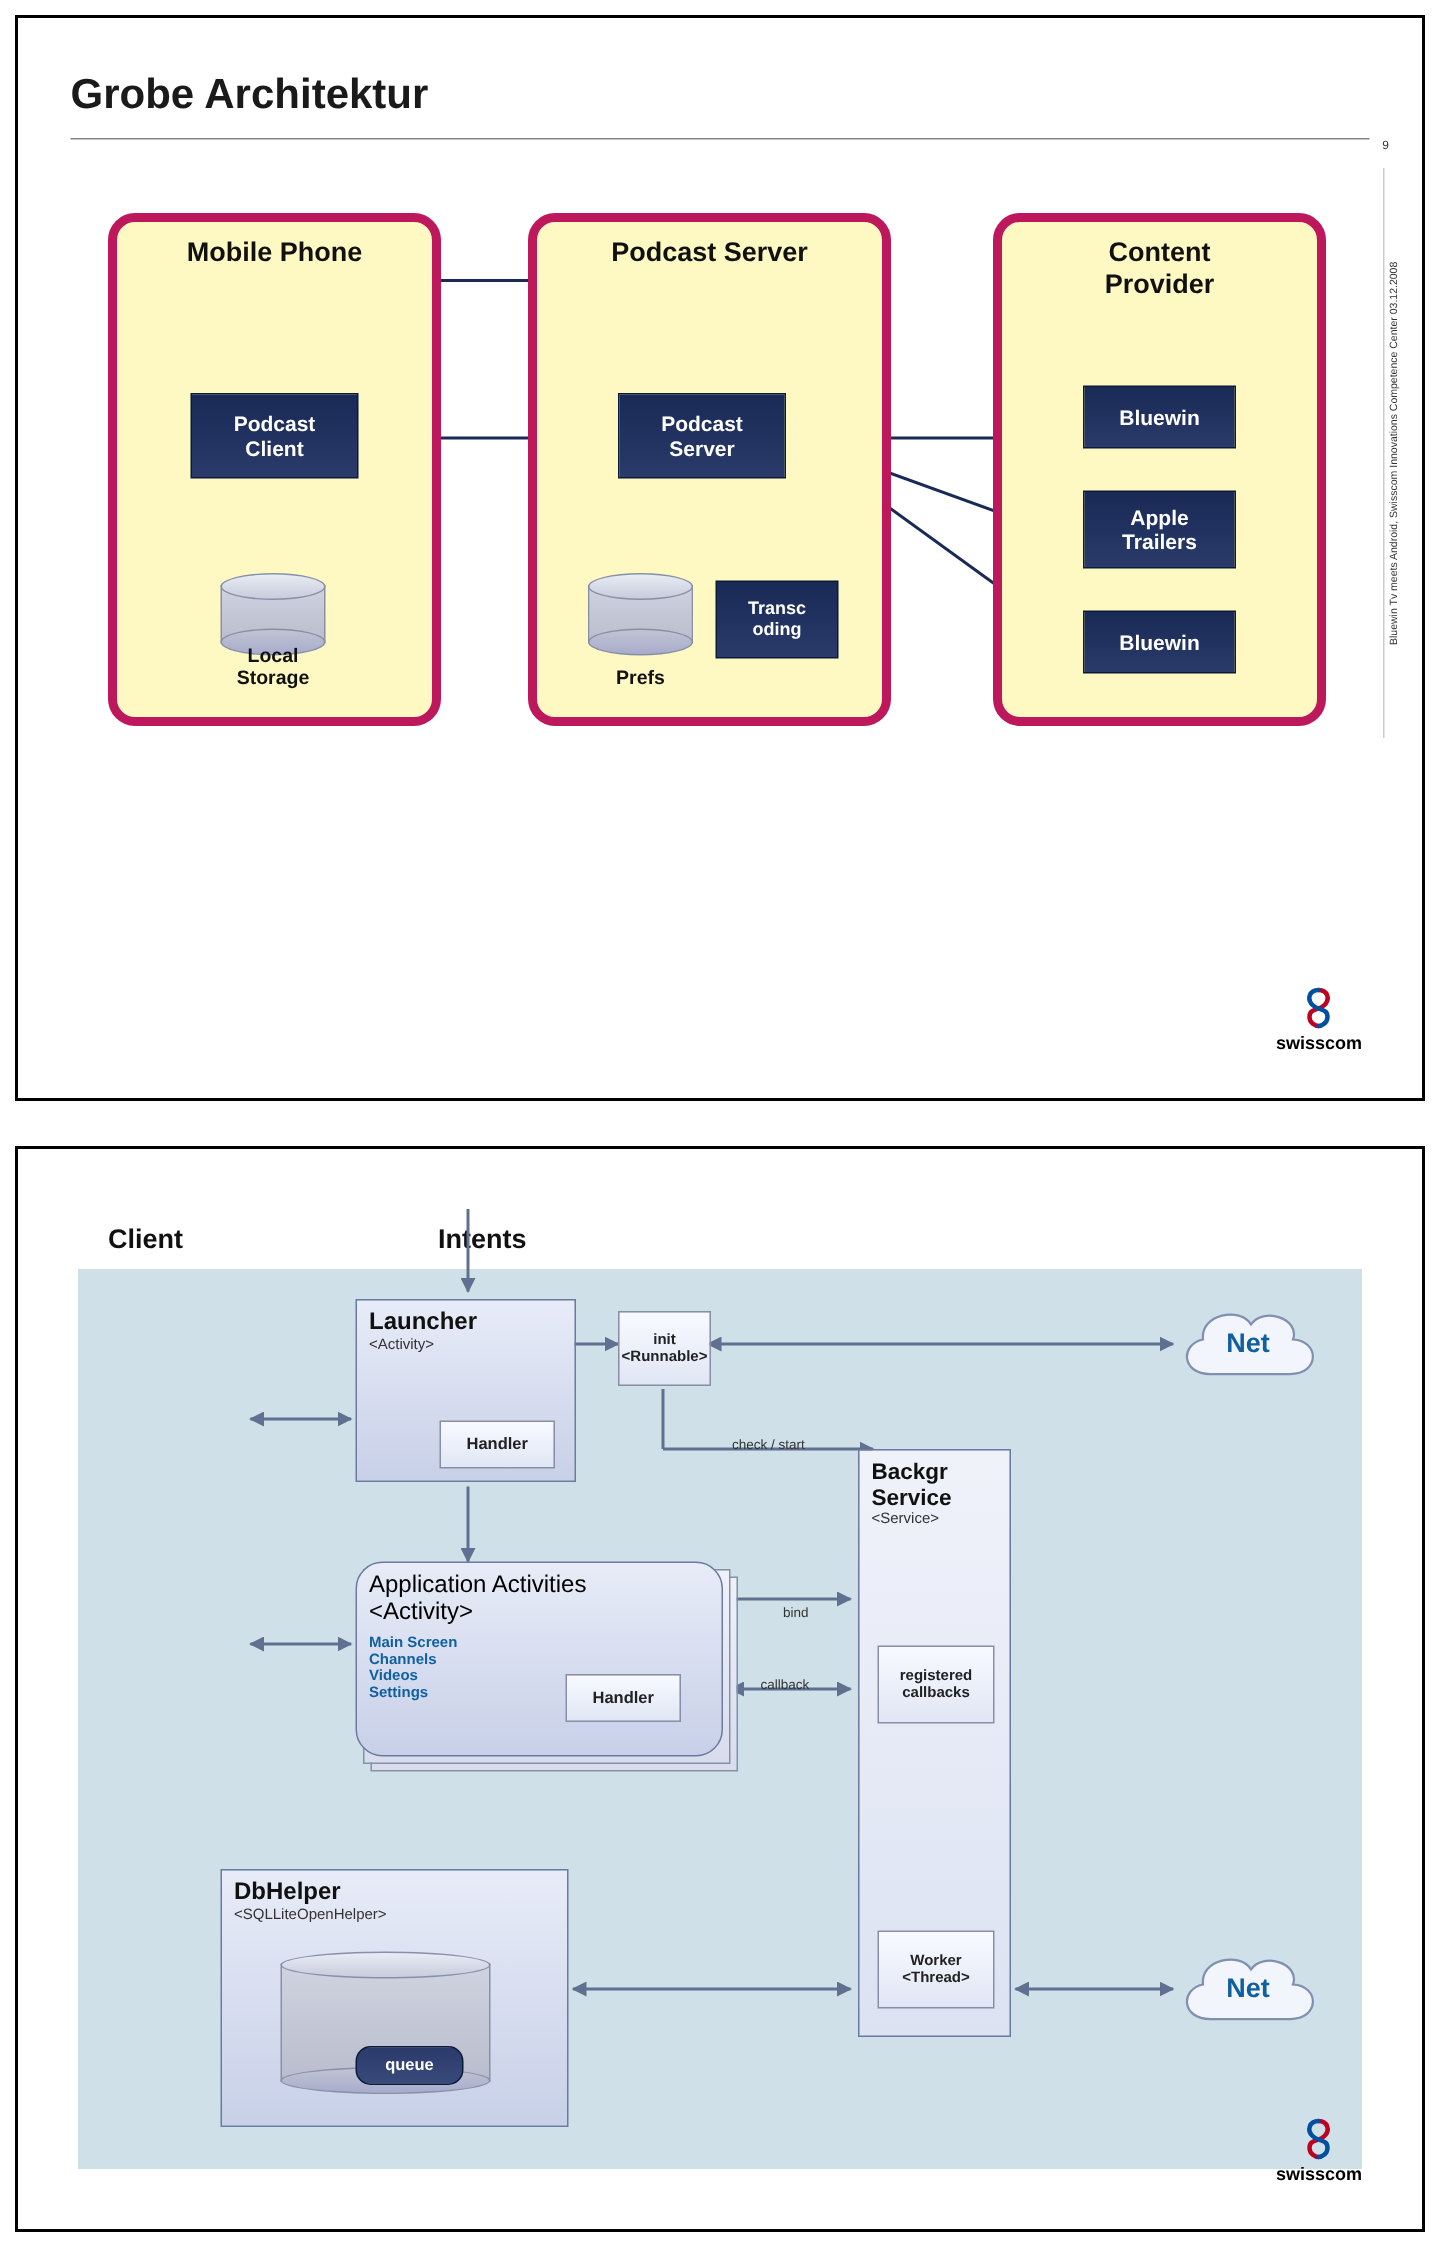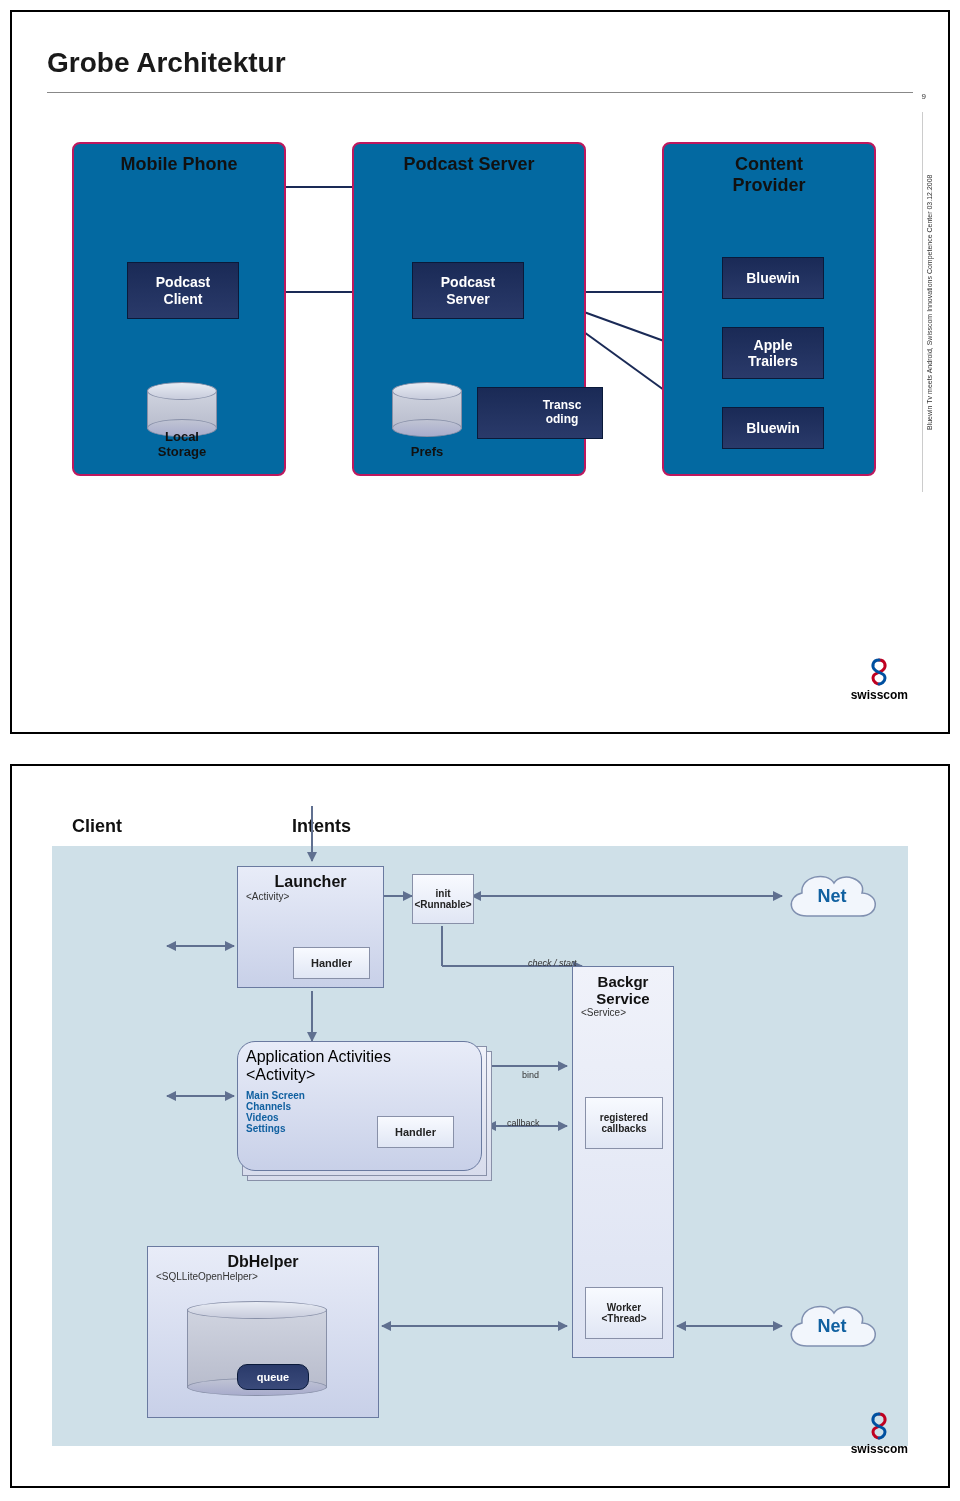--- a/index.html
+++ b/index.html
@@ -7,42 +7,42 @@
 .slide { position:relative; border:2px solid #000; background:#fff; }
 .slide1 { height:720px; margin:10px 10px 0 10px; }
 .slide2 { height:720px; margin:30px 10px 10px 10px; }
 .title { position:absolute; left:35px; top:35px; font-size:28px; font-weight:bold; color:#1a1a1a; }
 .hr { position:absolute; left:35px; right:35px; top:80px; border-top:1px solid #888; }
 .pagenum { position:absolute; right:22px; top:80px; font-size:8px; color:#333; }
 .vside { position:absolute; right:12px; top:100px; bottom:240px; width:10px; font-size:7px; color:#333; writing-mode:vertical-rl; transform:rotate(180deg); text-align:center; }
 .vsep { position:absolute; right:25px; top:100px; bottom:240px; border-left:1px solid #ccc; }
 
 
-.group { position:absolute; border:2px solid #be185d; border-radius:8px; background:#0369a1; }
+.group { position:absolute; border:6px solid #be185d; border-radius:18px; background:#fef9c3; }
 .gtitle { font-size:18px; font-weight:bold; color:#111; text-align:center; margin-top:10px; }
 .nodebox { position:absolute; background:linear-gradient(#1a2a56,#2a3a6a); color:#fff; border:1px solid #0a1a3a; font-size:14px; font-weight:bold; display:flex; align-items:center; justify-content:center; text-align:center; line-height:1.15; }
 .cyl { position:absolute; }
 .cyl .body { position:absolute; left:0; right:0; top:8px; bottom:8px; background:linear-gradient(#d0d4e0,#b8bccc); border-left:1px solid #8890a8; border-right:1px solid #8890a8; }
 .cyl .top { position:absolute; left:0; right:0; top:0; height:16px; border:1px solid #8890a8; border-radius:50%; background:linear-gradient(#e8ecf4,#c8ccdc); }
 .cyl .bot { position:absolute; left:0; right:0; bottom:0; height:16px; border:1px solid #8890a8; border-radius:50%; background:linear-gradient(#c0c4d4,#a8accc); }
 .cyl .lbl { position:absolute; left:0; right:0; bottom:-22px; text-align:center; font-size:13px; font-weight:bold; color:#111; }
 
 svg.lines { position:absolute; left:0; top:0; width:100%; height:100%; pointer-events:none; }
 
 
 .logo { position:absolute; display:flex; flex-direction:column; align-items:center; gap:2px; }
 .logo svg { display:block; }
 .logo .txt { font-size:12px; font-weight:bold; color:#000; }
 
 
 .tint { position:absolute; left:40px; right:40px; top:80px; bottom:40px; background:#cfe0e8; }
 .lbl2 { position:absolute; font-size:18px; font-weight:bold; color:#111; }
 
 .box { position:absolute; border:1px solid #6a7aa0; background:linear-gradient(#e8ecf8,#c8d0e8); text-align:left; }
-.box .bt { font-size:16px; font-weight:bold; color:#111; margin:6px 8px 0 8px;text-align:center; }
+.box .bt { font-size:16px; font-weight:bold; color:#111; margin:6px 8px 0 8px; }
 .box .bst { font-size:10px; color:#333; margin:0 8px; }
 .inner { position:absolute; border:1px solid #8890a8; background:linear-gradient(#f8faff,#e0e6f4); display:flex; align-items:center; justify-content:center; font-size:11px; font-weight:bold; color:#222; }
 .stack2 { position:absolute; }
 .stack2 .sh1, .stack2 .sh2 { position:absolute; border:1px solid #8890a8; background:linear-gradient(#f0f2fa,#d8dcec); }
 .stack2 .main { position:absolute; border:1px solid #6a7aa0; background:linear-gradient(#e8ecf8,#c8d0e8); }
 
 .cloud { position:absolute; }
 .cloud svg { width:100%; height:100%; }
 .cloud .ct { position:absolute; left:0; right:0; top:50%; transform:translateY(-50%); text-align:center; font-weight:bold; color:#1060a0; font-size:18px; }
 
@@ -90,21 +90,21 @@
     <div class="gtitle">Podcast Server</div>
   </div>
   <div class="nodebox" style="left:400px; top:250px; width:110px; height:55px; white-space:pre;">Podcast
 Server</div>
   <div class="cyl" style="left:380px; top:370px; width:70px; height:55px;">
     <div class="body"></div>
         <div class="top"></div>
         <div class="bot"></div>
     <div class="lbl">Prefs</div>
   </div>
-  <div class="nodebox" style="left:465px; top:375px; width:80px; height:50px; font-size:12px; white-space:pre;padding-left:44px;">Transc
+  <div class="nodebox" style="left:465px; top:375px; width:80px; height:50px; font-size:12px; white-space:pre;">Transc
 oding</div>
 
   <div class="group" style="left:650px; top:130px; width:210px; height:330px;">
     <div class="gtitle" style="white-space:pre;">Content
 Provider</div>
   </div>
   <div class="nodebox" style="left:710px; top:245px; width:100px; height:40px;">Bluewin</div>
   <div class="nodebox" style="left:710px; top:315px; width:100px; height:50px; white-space:pre;">Apple
 Trailers</div>
   <div class="nodebox" style="left:710px; top:395px; width:100px; height:40px;">Bluewin</div>
@@ -151,21 +151,21 @@
 
 
   <div class="box" style="left:225px; top:100px; width:145px; height:120px;">
     <div class="bt">Launcher</div>
     <div class="bst">&lt;Activity&gt;</div>
     <div class="inner" style="left:55px; top:80px; width:75px; height:30px;">Handler</div>
   </div>
 
   <div class="inner" style="left:400px; top:108px; width:60px; height:48px; white-space:pre; text-align:center; font-size:10px;">init
 &lt;Runnable&gt;</div>
-  <div class="tiny" style="left:516px; top:192px;font-style:italic;">check / start</div>
+  <div class="tiny" style="left:476px; top:192px;">check / start</div>
 
   <div class="stack2" style="left:225px; top:275px; width:245px; height:130px;">
     <div class="sh2" style="left:10px; top:10px; right:-10px; bottom:-10px;"></div>
     <div class="sh1" style="left:5px; top:5px; right:-5px; bottom:-5px;"></div>
     <div class="main" style="left:0; top:0; right:0; bottom:0;border-radius:18px;">
       <div class="bt" style="margin:6px 8px 0 8px;">Application Activities</div>
       <div class="bst" style="margin:0 8px;">&lt;Activity&gt;</div>
       <div class="bst" style="margin:6px 8px; white-space:pre; font-size:10px; font-weight:bold; color:#1060a0;">Main Screen
 Channels
 Videos

